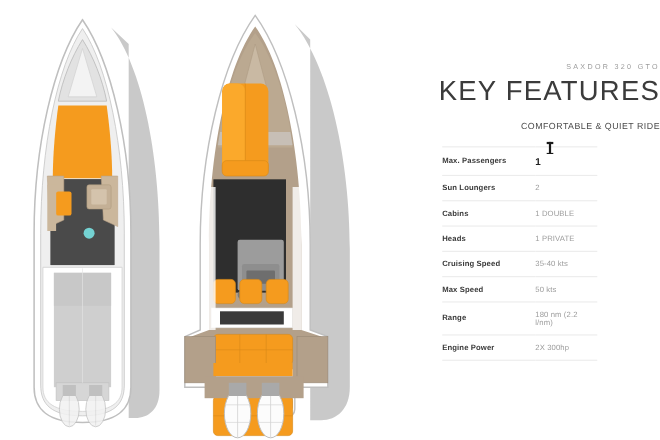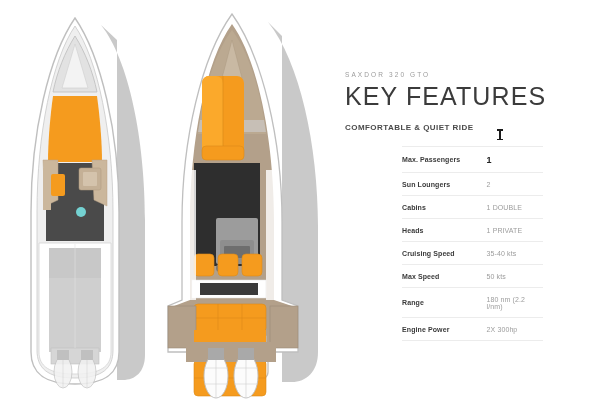--- a/index.html
+++ b/index.html
@@ -12,31 +12,31 @@
 
   
   .illustrations{position:absolute;left:0;top:0;width:345px;height:400px;}
   .boat-wrap{position:absolute;top:0;}
   .boat-a{left:5px;width:165px;height:400px;}
   .boat-b{left:150px;width:200px;height:400px;}
   .boat-wrap svg{display:block;width:100%;height:100%;}
 
   
   .panel{position:absolute;left:345px;top:0;width:255px;height:400px;background:#fff;}
-  .panel-head{padding-top:58px;text-align:left;margin-top:13px;}
+  .panel-head{padding-top:58px;text-align:right;}
   .brand{
     font-size:6.5px;letter-spacing:2.1px;color:#9b9b9b;
     font-weight:400;text-transform:uppercase;margin:0;
   }
   .title{
     font-size:25px;letter-spacing:1.1px;color:#3b3b3b;font-weight:400;
     margin:6px 0 0 0;line-height:1;
   }
   .subtitle{
-    font-size:8px;letter-spacing:.45px;color:#4a4a4a;font-weight:700;
+    font-size:8px;letter-spacing:.45px;color:#4a4a4a;font-weight:400;
     margin:14px 0 0 0;text-transform:uppercase;
   }
 
   .spec-table{margin:14px 57px 0 57px;width:141px;border-collapse:collapse;}
   .spec-table tr{border-bottom:1px solid #ececec;}
   .spec-table tr:first-child{border-top:1px solid #ececec;}
   .spec-table td{padding:7.5px 0;vertical-align:middle;}
   .spec-label{font-size:7px;font-weight:700;color:#3a3a3a;letter-spacing:.1px;width:60%;}
   .spec-value{font-size:7px;font-weight:400;color:#9c9c9c;letter-spacing:.1px;text-align:left;}
   .spec-value.strong{color:#222;font-weight:700;font-size:9px;}

